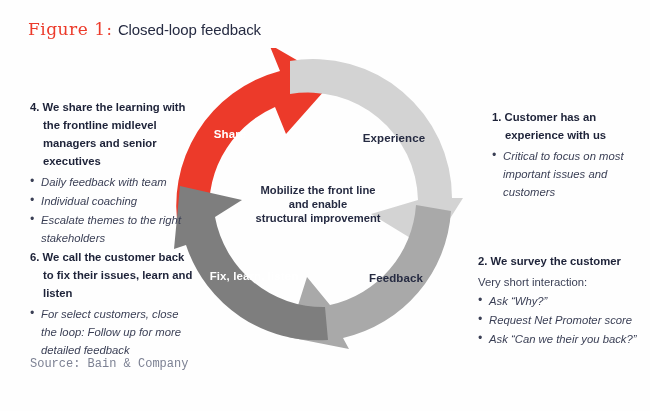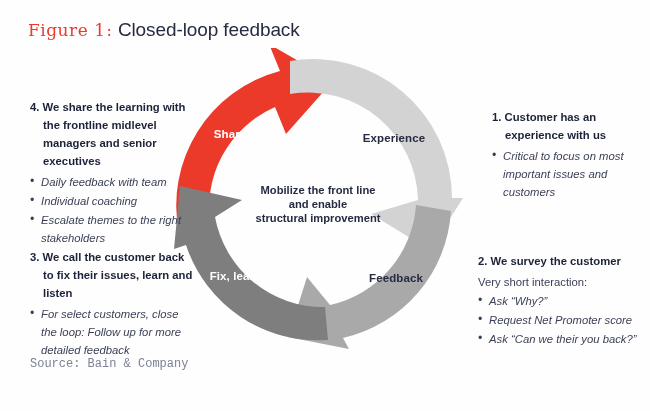--- a/index.html
+++ b/index.html
@@ -30,21 +30,21 @@
     color: #ec3a2a;
     letter-spacing: 0.5px;
   }
   #figure-colon {
     font-family: "DejaVu Serif", serif;
     font-size: 16px;
     color: #ec3a2a;
     margin-left: 1px;
   }
   #title-text {
-    font-size: 19px;
+    font-size: 15px;
     color: #262b42;
     margin-left: 6px;
     letter-spacing: -0.1px;
   }
 
   
   #wheel {
     position: absolute;
     left: 168px;
     top: 48px;
@@ -185,21 +185,21 @@
   <div class="callout" id="callout-4">
     <p class="head">4. We share the learning with the frontline midlevel managers and senior executives</p>
     <ul>
       <li>Daily feedback with team</li>
       <li>Individual coaching</li>
       <li>Escalate themes to the right stakeholders</li>
     </ul>
   </div>
 
   <div class="callout" id="callout-3">
-    <p class="head">3. We call the customer back to fix their issues, learn and listen</p>
+    <p class="head">6. We call the customer back to fix their issues, learn and listen</p>
     <ul>
       <li>For select customers, close the loop: Follow up for more detailed feedback</li>
     </ul>
   </div>
 
   <div class="callout" id="callout-1">
     <p class="head">1. Customer has an experience with us</p>
     <ul>
       <li>Critical to focus on most important issues and customers</li>
     </ul>

